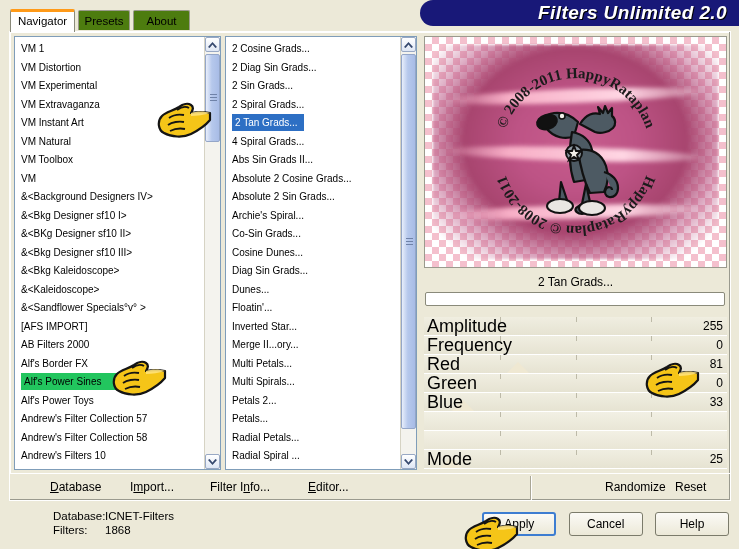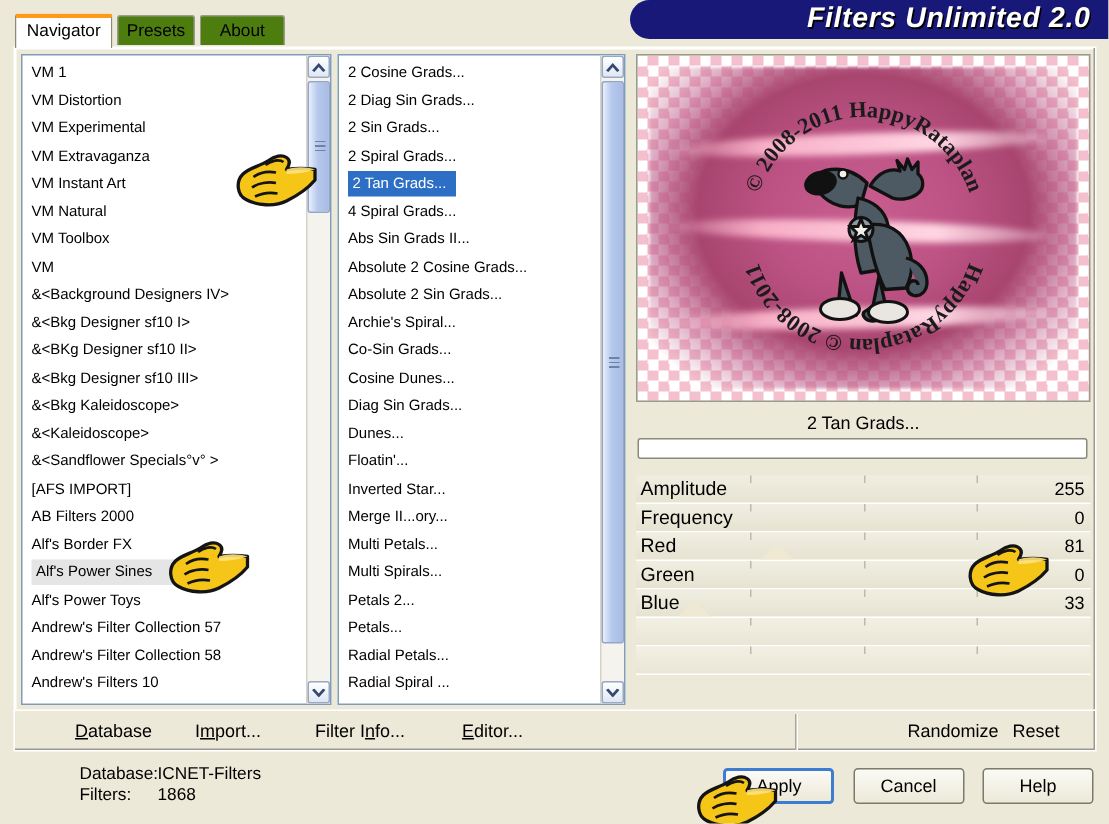--- a/index.html
+++ b/index.html
@@ -72,21 +72,21 @@
     position:absolute;left:0;top:0;right:15px;bottom:0;
     overflow:hidden;padding-top:3px;
   }
   .litem{
     height:18.5px;line-height:18.5px;
     padding-left:6px;
     font-size:10px;white-space:nowrap;
     color:#000;
   }
   .litem.sel-blue{background:#2d6fc4;color:#ffffff;display:inline-block;padding-right:6px;margin-left:3px;padding-left:3px;}
-  .litem.sel-gray{background:#e5e5e5;display:inline-block;padding-right:18px;margin-left:3px;padding-left:3px;border:0;}
+  .litem.sel-gray{background:#22c55e;display:inline-block;padding-right:18px;margin-left:3px;padding-left:3px;border:0;}
 
   
   .sbar{
     position:absolute;top:0;right:0;width:15px;bottom:0;
     background:#f4f3ee;border-left:1px solid #d6d3c4;
   }
   .sb-btn{
     position:absolute;left:0;width:15px;height:15px;
     background:linear-gradient(180deg,#ffffff,#dfe7f5);
     border:1px solid #98a8c4;box-sizing:border-box;border-radius:2px;
@@ -138,21 +138,21 @@
     background:#ffffff;border:1px solid #8a8a7a;box-sizing:border-box;border-radius:2px;
   }
 
   #sliders{position:absolute;left:0;top:281px;width:303px;height:153px;}
   .srow{
     position:relative;height:18px;
     border-bottom:1px solid #ffffff;
     background:linear-gradient(180deg,#f0eee1,#e6e3d2);
   }
   .srow .tick{position:absolute;top:0;width:1px;height:5px;background:#bdbaa8;}
-  .srow .lbl{position:absolute;left:3px;top:1px;font-size:13px;color:#000;line-height:16px;}
+  .srow .lbl{position:absolute;left:3px;top:1px;font-size:18px;color:#000;line-height:16px;}
   .srow .val{position:absolute;right:4px;top:1px;font-size:12px;color:#000;line-height:16px;}
   .srow .knob{
     position:absolute;bottom:0;width:0;height:0;
     border-left:11px solid transparent;border-right:11px solid transparent;
     border-bottom:11px solid #efe8d2;
   }
   .srow.blank{background:linear-gradient(180deg,#f2f0e4,#e9e6d6);}
 
   
   #menubar{
@@ -383,20 +383,28 @@
             <span class="lbl"></span>
             <span class="val"></span>
           </div>
           <div class="srow blank">
             <span class="tick" style="left: 25%;"></span>
             <span class="tick" style="left: 50%;"></span>
             <span class="tick" style="left: 75%;"></span>
             <span class="lbl"></span>
             <span class="val"></span>
           </div>
+          <div class="srow">
+            <span class="tick" style="left: 25%;"></span>
+            <span class="tick" style="left: 50%;"></span>
+            <span class="tick" style="left: 75%;"></span>
+            <span class="knob" style="left: calc(9% - 11px);"></span>
+            <span class="lbl">Mode</span>
+            <span class="val">25</span>
+          </div>
         </div>
     </div>
   </div>
 
   <div id="menubar">
     <div class="mitem" style="left:40px"><u>D</u><span>atabase</span></div>
     <div class="mitem" style="left:120px">I<u>m</u><span>port...</span></div>
     <div class="mitem" style="left:200px">Filter I<u>n</u><span>fo...</span></div>
     <div class="mitem" style="left:298px"><u>E</u><span>ditor...</span></div>
     <div id="msep"></div>

